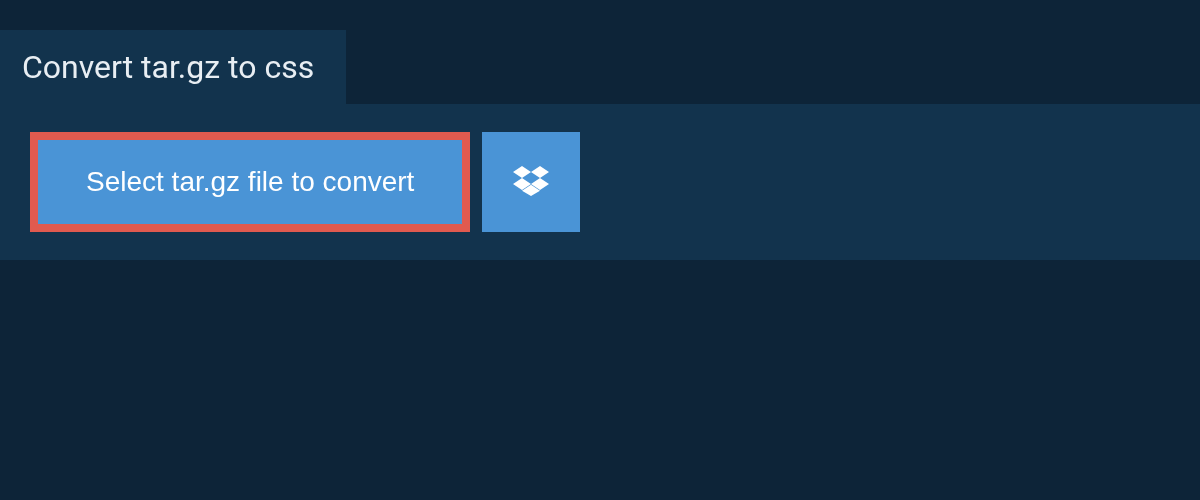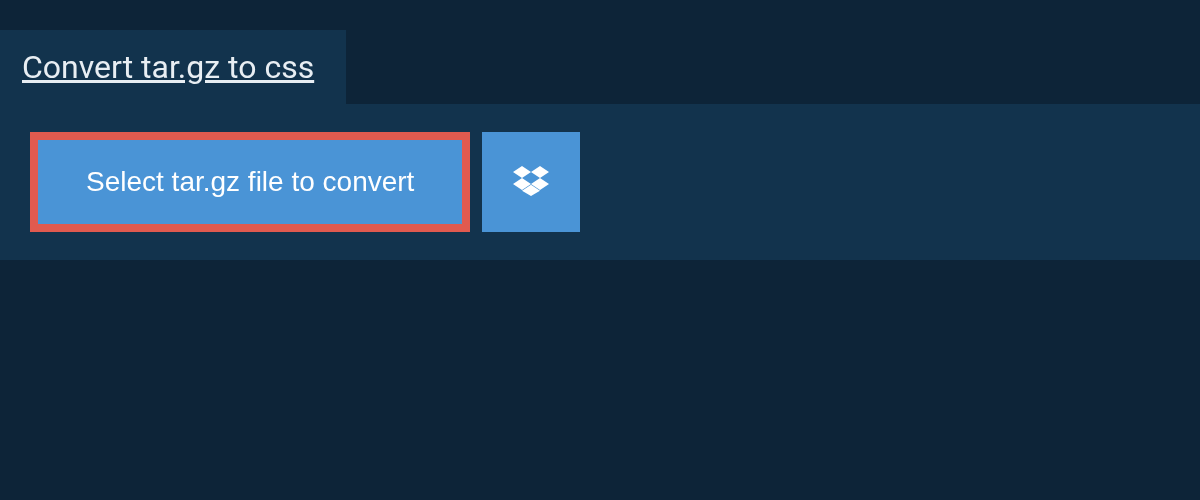--- a/index.html
+++ b/index.html
@@ -17,21 +17,20 @@
     .header-tab {
       background-color: #12334d;
       display: inline-block;
       padding: 18px 32px 18px 22px;
       margin-top: 30px;
     }
     .header-title {
       color: #e8eef3;
       font-size: 32px;
       font-weight: 400;
-      text-decoration: underline;
     }
     .main-panel {
       background-color: #12334d;
       padding: 28px 30px;
       width: 100%;
     }
     .button-row {
       display: flex;
       gap: 12px;
       align-items: stretch;

